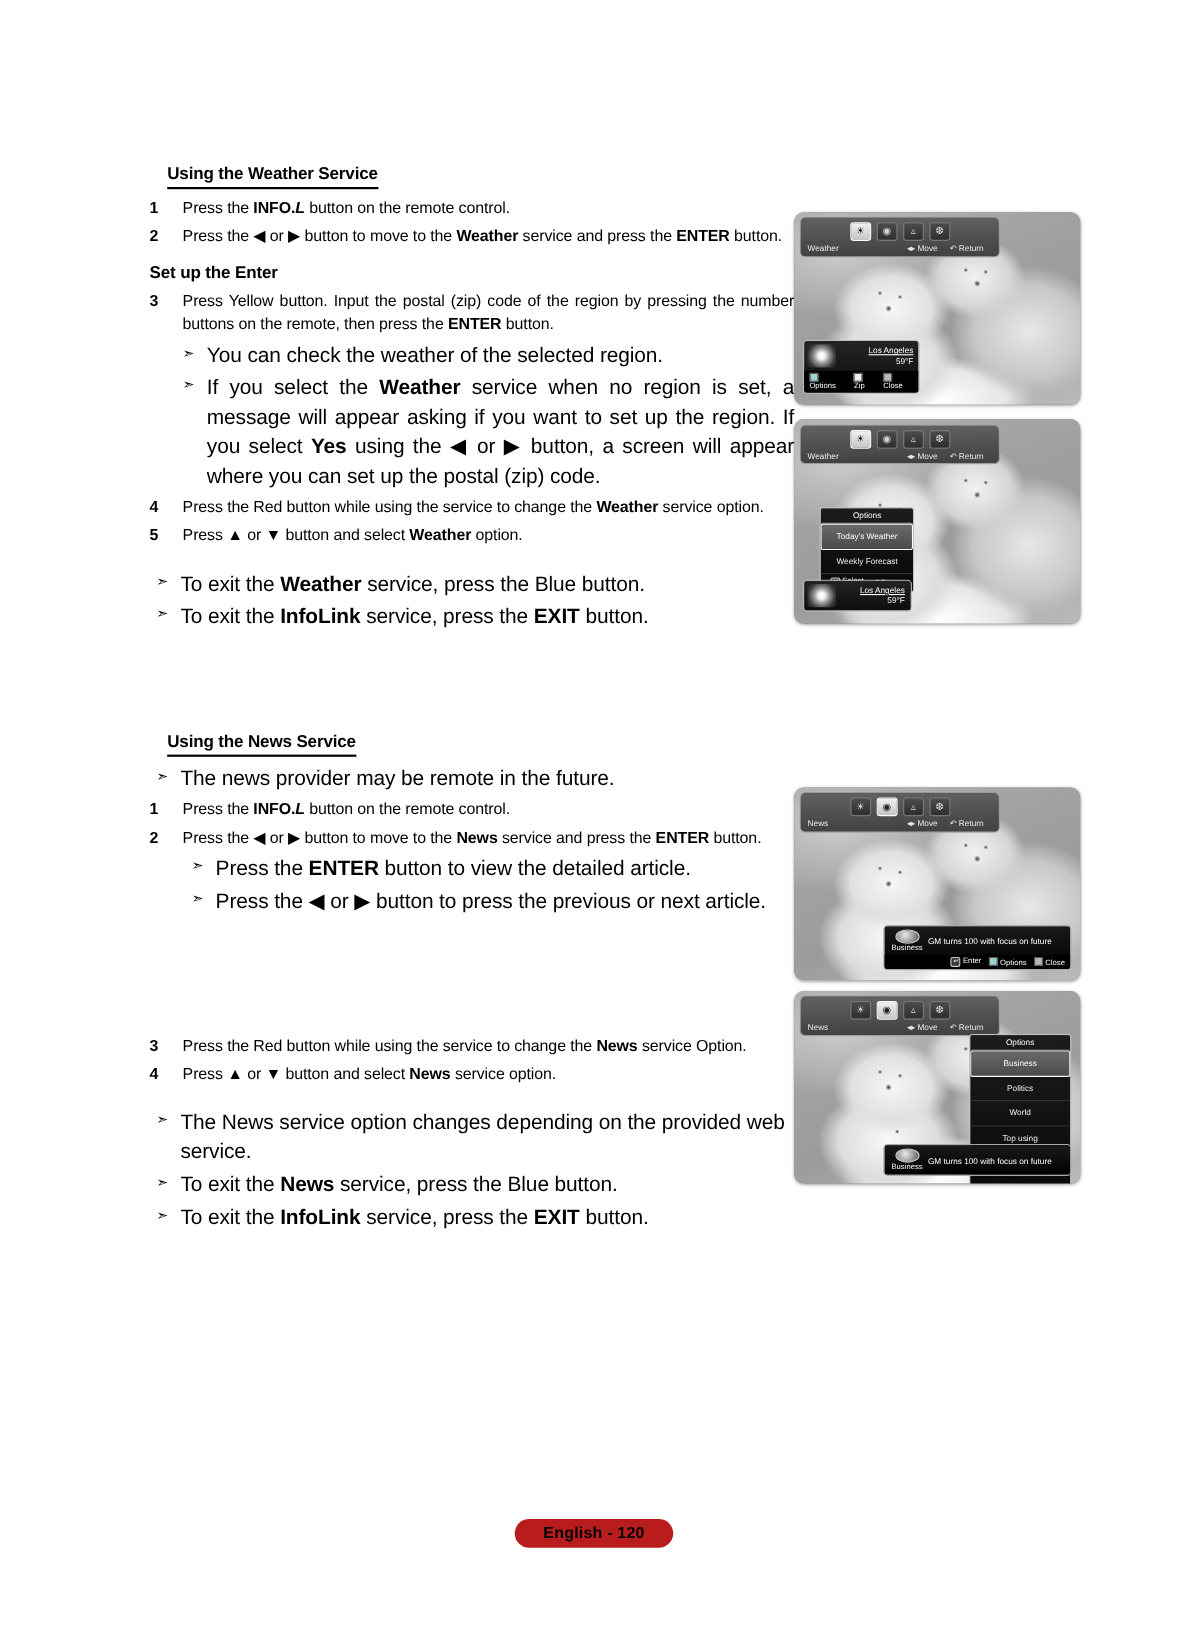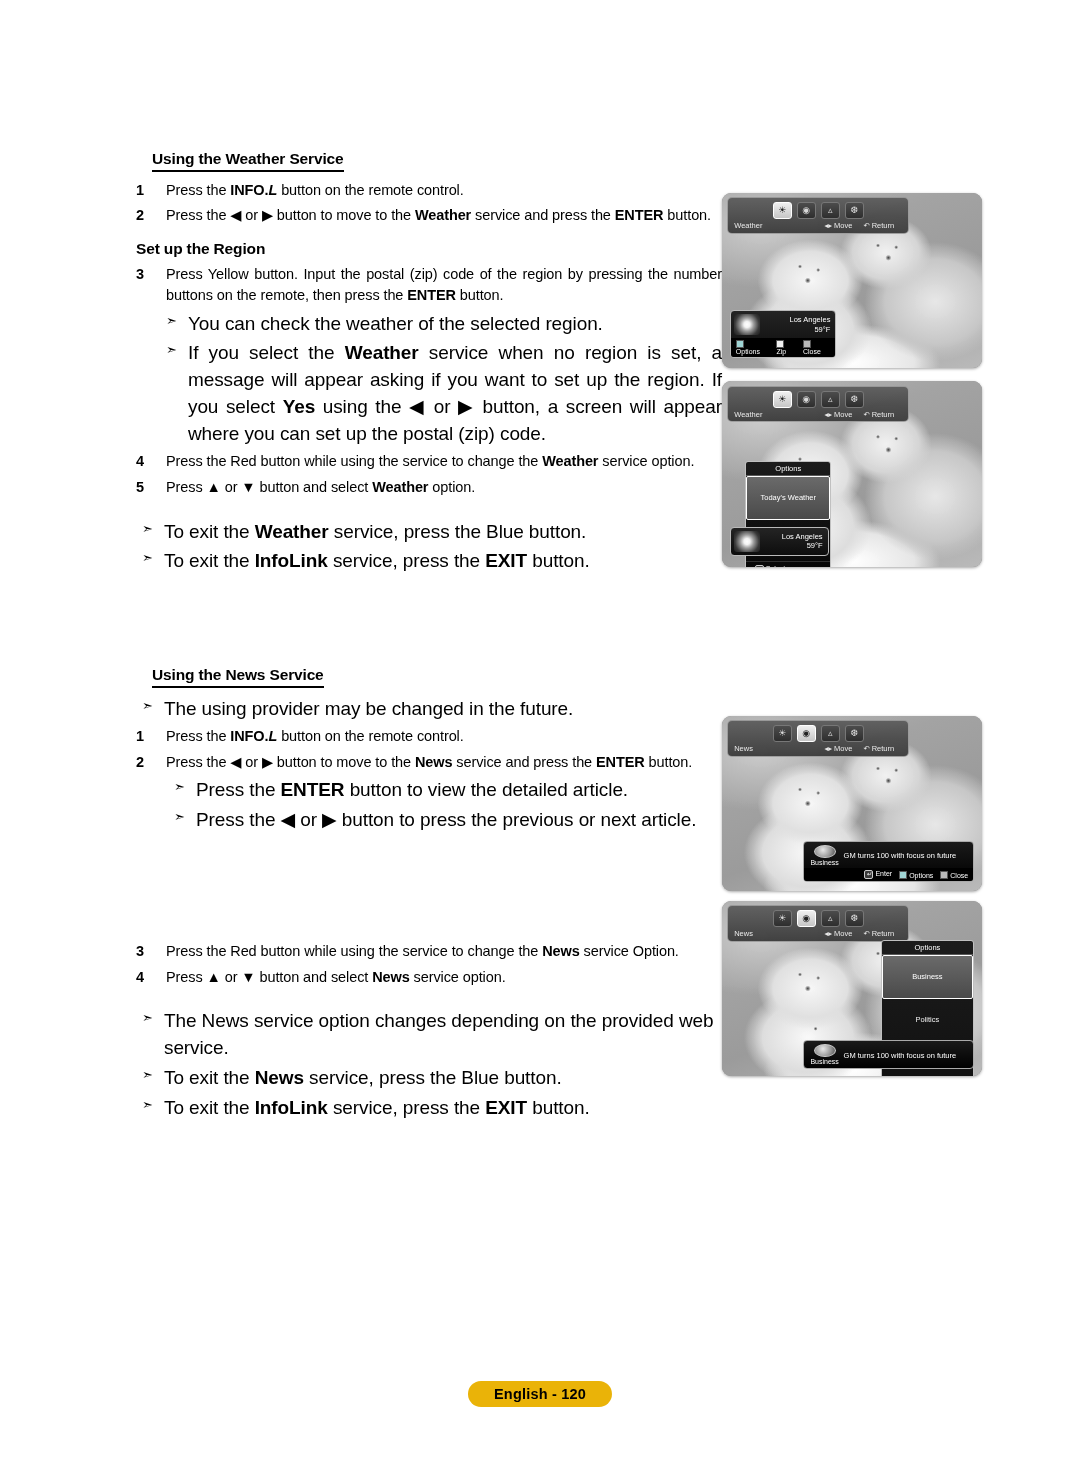--- a/index.html
+++ b/index.html
@@ -202,21 +202,21 @@
     background: radial-gradient(circle at 50% 50%, #ffffff 0%, #f3f3f3 18%, #9d9d9d 40%, #3a3a3a 72%, #1a1a1a 100%);
     border-radius: 3px;
     margin-right: 6px;
   }
   .wx-txt {
     flex: 1;
     text-align: right;
     color: #ffffff;
     line-height: 1.25;
   }
-  .wx-city { font-size: 7.5px; }
+  .wx-city { font-size: 7.5px; text-decoration: underline; }
   .wx-temp { font-size: 7.5px; text-align: right; }
   .wx-btns {
     display: flex;
     justify-content: flex-end;
     gap: 7px;
     background: #000;
     padding: 1.5px 5px 2px 5px;
     font-size: 7px;
     color: #fff;
     align-items: center;
@@ -246,21 +246,21 @@
     color: #ffffff;
     font-size: 7.5px;
     padding: 3px 0 3px 0;
     border-bottom: 1px solid #5a5a5a;
     line-height: 1;
   }
   .opt-item {
     text-align: center;
     color: #efefef;
     font-size: 7.5px;
-    padding: 17px 0;
+    padding: 7px 0;
     line-height: 1;
     border-bottom: 1px solid #333;
   }
   .opt-item.sel {
     background: linear-gradient(180deg, #6a6a6a, #4a4a4a);
     border: 1.5px solid #ffffff;
     border-radius: 2px;
     color: #ffffff;
   }
   .opt-foot {
@@ -329,21 +329,21 @@
     align-items: center;
     background: #000;
   }
 
   
   .footer-pill {
     position: absolute;
     left: 50%;
     transform: translateX(-50%);
     top: 1381px;
-    background: #eab308;
+    background: #b91c1c;
     border-radius: 13px;
     padding: 5px 26px;
     font-size: 14.5px;
     font-weight: bold;
     color: #000;
     letter-spacing: 0.2px;
   }
 </style>
 </head>
 <body>
@@ -356,21 +356,21 @@
   <div class="step">
     <div class="step-num">1</div>
     <div class="step-body nojust">Press the <b>INFO.<span class="italic-l">L</span></b> button on the remote control.</div>
   </div>
 
   <div class="step">
     <div class="step-num">2</div>
     <div class="step-body">Press the ◀ or ▶ button to move to the <b>Weather</b> service and press the <b>ENTER</b> button.</div>
   </div>
 
-  <div class="sub-head">Set up the Region</div>
+  <div class="sub-head">Set up the Enter</div>
 
   <div class="step">
     <div class="step-num">3</div>
     <div class="step-body">Press Yellow button. Input the postal (zip) code of the region by pressing the number buttons on the remote, then press the <b>ENTER</b> button.</div>
   </div>
 
   <div class="bullet ind-1">
     <div class="bmark">➣</div>
     <div class="btext nojust">You can check the weather of the selected region.</div>
   </div>
@@ -404,21 +404,21 @@
   </div>
 
   
   <div style="height:88px"></div>
 
   
   <div class="sec-head">Using the News Service</div>
 
   <div class="bullet ind-0">
     <div class="bmark">➣</div>
-    <div class="btext nojust">The using provider may be changed in the future.</div>
+    <div class="btext nojust">The news provider may be remote in the future.</div>
   </div>
 
   <div class="step">
     <div class="step-num">1</div>
     <div class="step-body nojust">Press the <b>INFO.<span class="italic-l">L</span></b> button on the remote control.</div>
   </div>
 
   <div class="step">
     <div class="step-num">2</div>
     <div class="step-body">Press the ◀ or ▶ button to move to the <b>News</b> service and press the <b>ENTER</b> button.</div>

